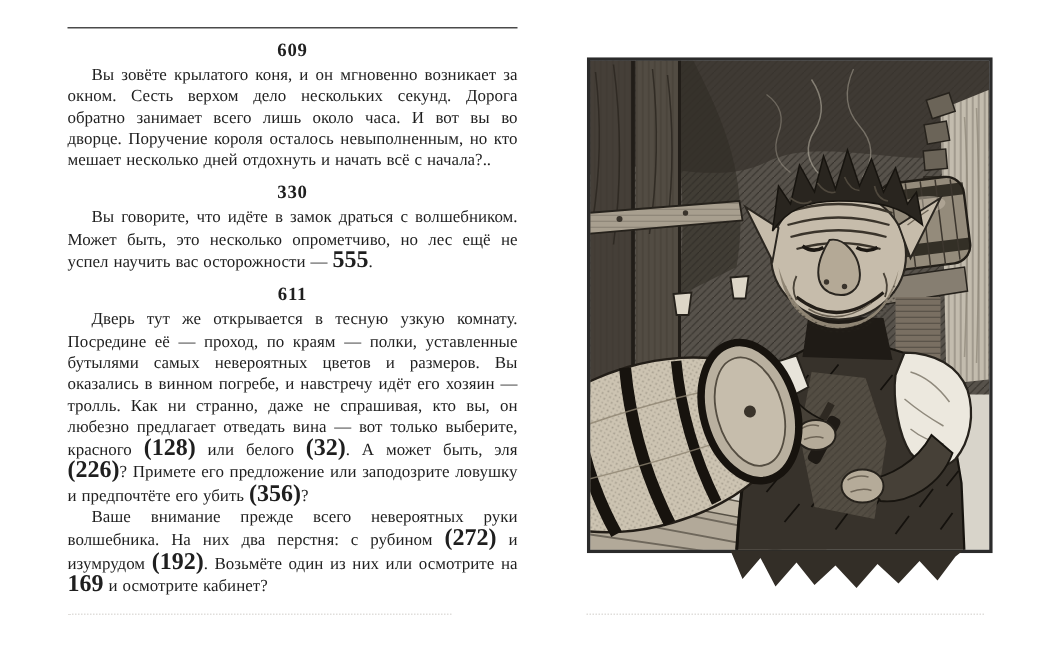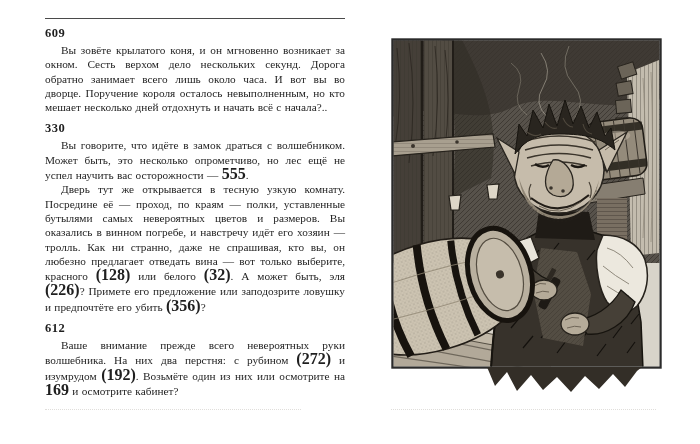--- a/index.html
+++ b/index.html
@@ -5,21 +5,21 @@
   html,body{margin:0;padding:0;background:#ffffff;}
   #stage{
     position:relative;width:700px;height:444px;background:#ffffff;overflow:hidden;
     font-family:"Liberation Serif","DejaVu Serif",serif;color:#1f1f1f;
   }
   
   #left-page{position:absolute;left:45px;top:13px;width:300px;}
   .hdr{font-weight:bold;font-size:13px;letter-spacing:.4px;}
   .hdr-rule{border:none;border-top:1.4px solid #4a4a4a;margin:5px 0 6px 0;}
   .sec-num{
-    text-align:left;font-weight:bold;font-size:12.5px;margin:7px 0 2px 0;letter-spacing:.5px;
+    text-align:center;font-weight:bold;font-size:12.5px;margin:7px 0 2px 0;letter-spacing:.5px;
   }
   .sec-body{
     margin:0;font-size:11.3px;line-height:14.3px;text-align:justify;text-indent:16px;
     word-spacing:.5px;
   }
   .sec-body .ref{font-weight:bold;font-size:16px;}
   
   #illustration-wrap{position:absolute;left:391px;top:38px;width:271px;height:360px;}
   #illustration-wrap svg{display:block;}
   
@@ -32,22 +32,22 @@
 
 <div id="stage">
 
   <div id="left-page">
     <hr class="hdr-rule">
     <div>
         <div class="sec-num">609</div>
         <p class="sec-body"><span>Вы зовёте крылатого коня, и он мгновенно возникает за окном. Сесть верхом дело нескольких секунд. Дорога обратно занимает всего лишь около часа. И вот вы во дворце. Поручение короля осталось невыполненным, но кто мешает несколько дней отдохнуть и начать всё с начала?..</span></p>
         <div class="sec-num">330</div>
         <p class="sec-body"><span>Вы говорите, что идёте в замок драться с волшебником. Может быть, это несколько опрометчиво, но лес ещё не успел научить вас осторожности — </span><span class="ref">555</span><span>.</span></p>
+        <div class="sec-num">611</div>
         <p class="sec-body"><span>Дверь тут же открывается в тесную узкую комнату. Посредине её — проход, по краям — полки, уставленные бутылями самых невероятных цветов и размеров. Вы оказались в винном погребе, и навстречу идёт его хозяин — тролль. Как ни странно, даже не спрашивая, кто вы, он любезно предлагает отведать вина — вот только выберите, красного </span><span class="ref">(128)</span><span> или белого </span><span class="ref">(32)</span><span>. А может быть, эля </span><span class="ref">(226)</span><span>? Примете его предложение или заподозрите ловушку и предпочтёте его убить </span><span class="ref">(356)</span><span>?</span></p>
-        <div class="sec-num">612</div>
         <p class="sec-body"><span>Ваше внимание прежде всего невероятных руки волшебника. На них два перстня: с рубином </span><span class="ref">(272)</span><span> и изумрудом </span><span class="ref">(192)</span><span>. Возьмёте один из них или осмотрите на </span><span class="ref">169</span><span> и осмотрите кабинет?</span></p>
       </div>
   </div>
 
   <div id="illustration-wrap">
     <svg width="271" height="360" viewBox="0 0 271 360" xmlns="http://www.w3.org/2000/svg">
       <defs>
         <pattern id="hatchD" width="5" height="5" patternUnits="userSpaceOnUse">
           <path d="M0,5 L5,0" stroke="#17140f" stroke-width="0.7" opacity="0.55"></path>
         </pattern>

